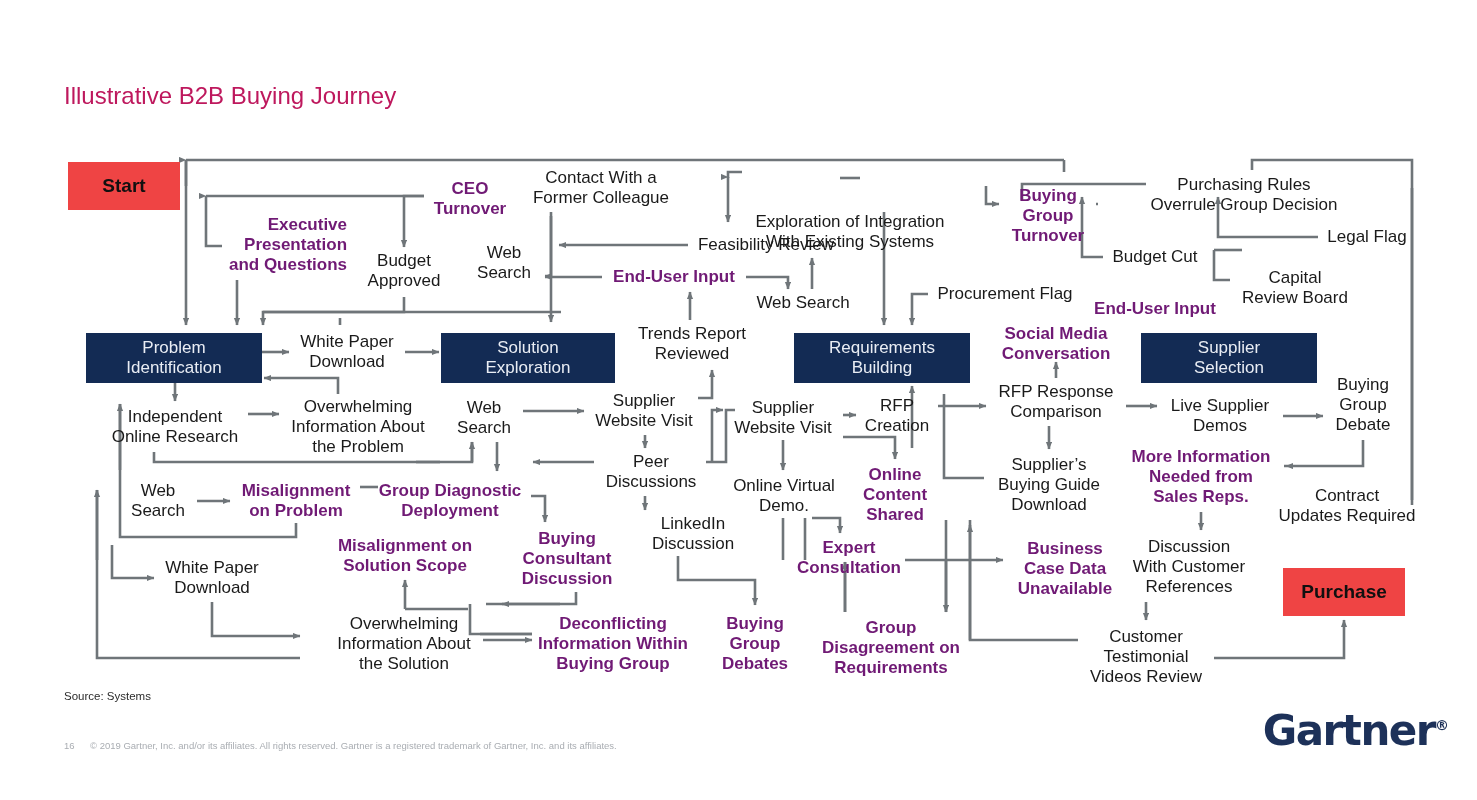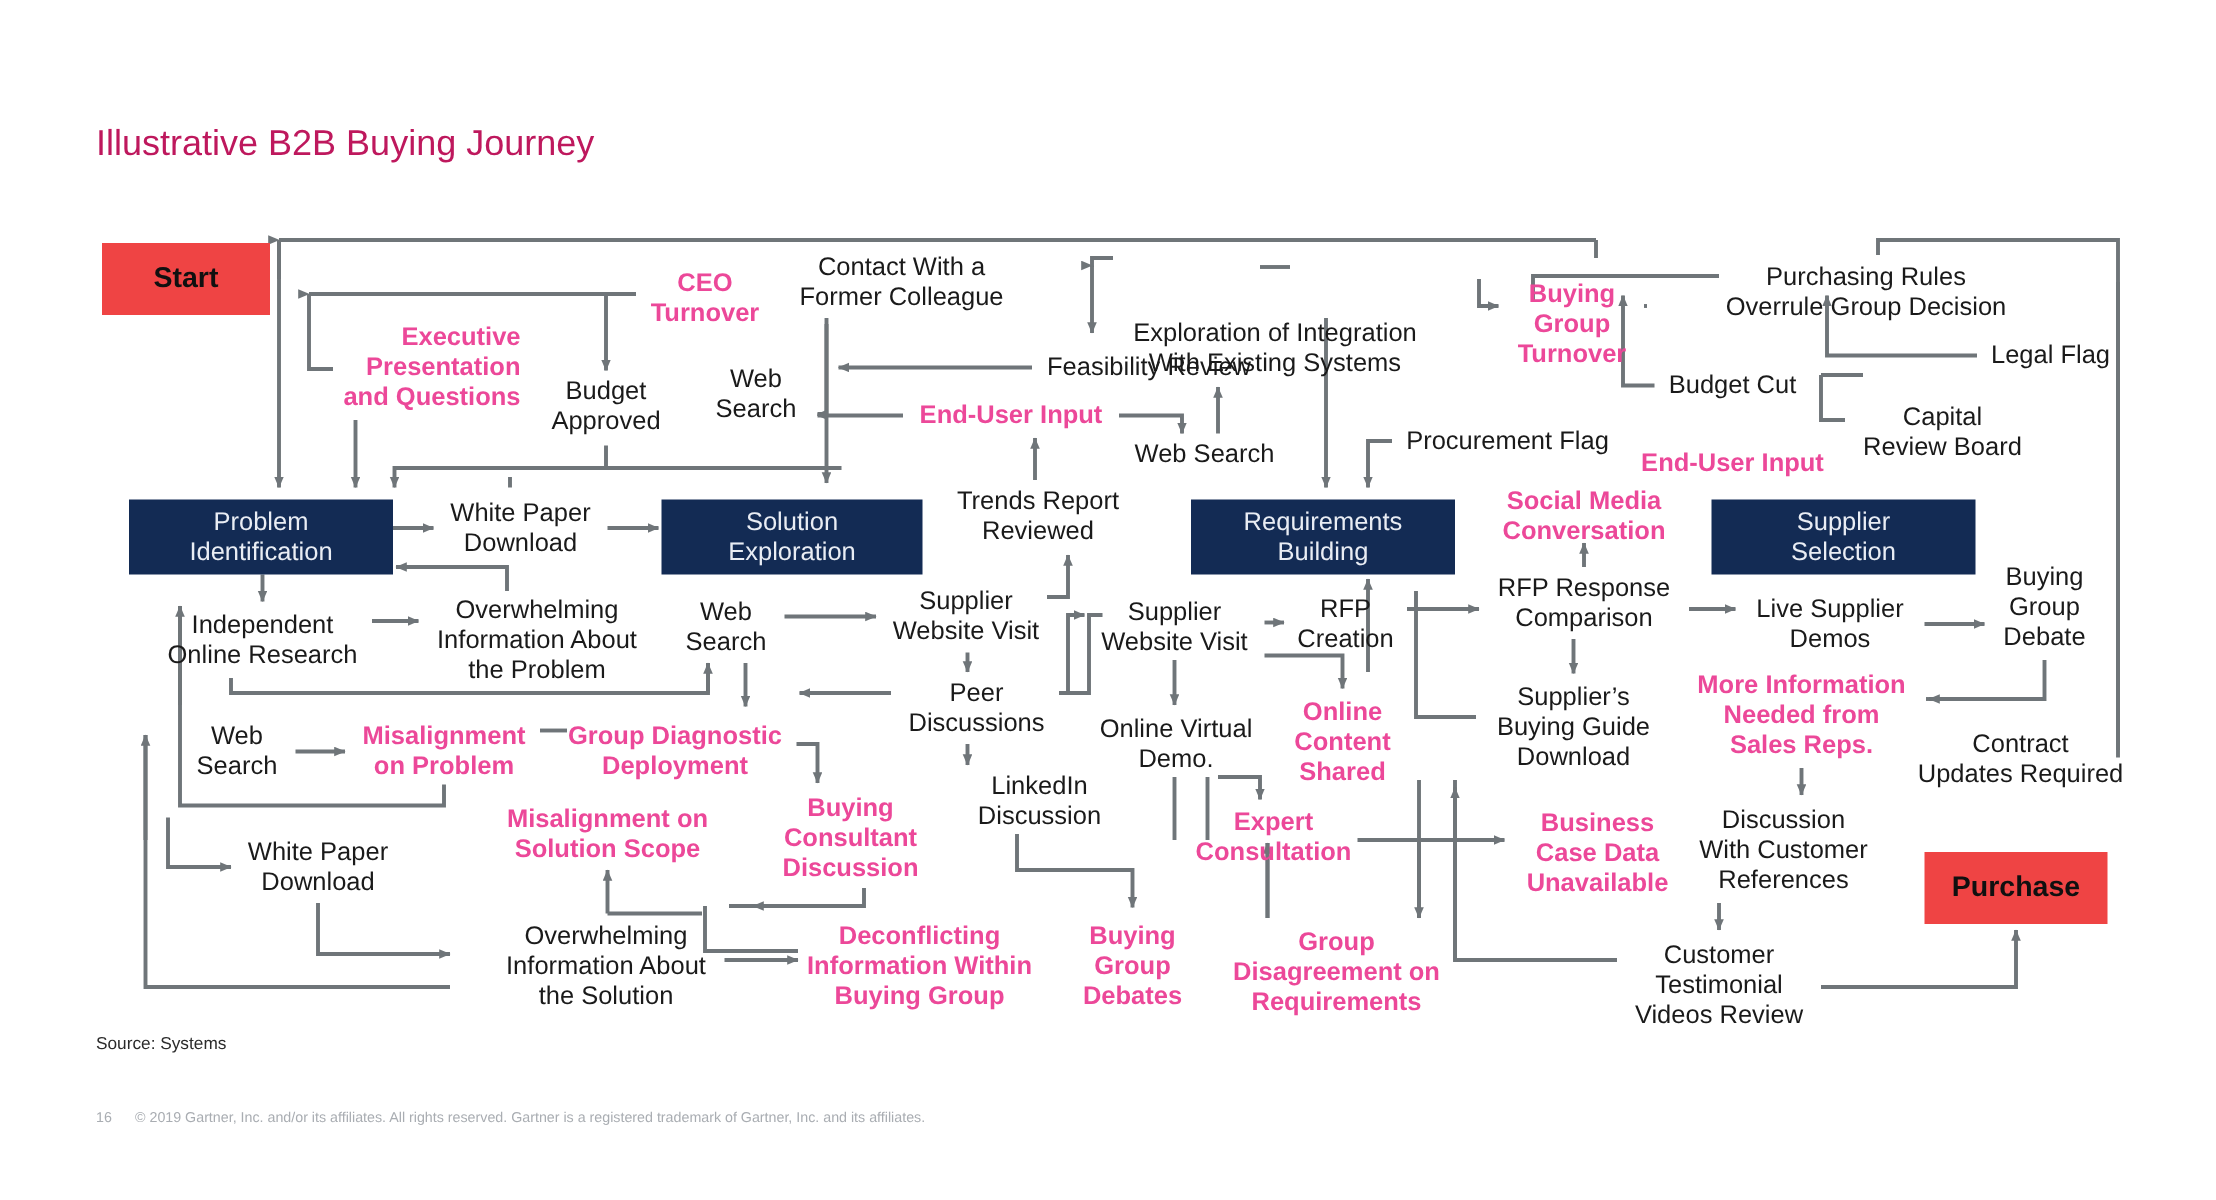--- a/index.html
+++ b/index.html
@@ -17,21 +17,21 @@
   
   .box{position:absolute;display:flex;align-items:center;justify-content:center;
        text-align:center;line-height:1.18;box-sizing:border-box;}
   .box.stage{background:#132b54;color:#e9edf4;font-size:17px;}
   .box.accent{background:#ef4444;color:#101010;font-size:19px;font-weight:bold;}
 
   
   .node{position:absolute;text-align:center;line-height:1.16;box-sizing:border-box;
         display:flex;align-items:center;justify-content:center;}
   .node.dark{color:#1a1a1a;font-size:17px;font-weight:400;}
-  .node.gray{color:#ec4899;font-size:17px;font-weight:bold;}
+  .node.gray{color:#701a75;font-size:17px;font-weight:bold;}
 
   .src{position:absolute;left:64px;top:690px;font-size:11.5px;color:#2b2b2b;}
   .pagenum{position:absolute;left:64px;top:740px;font-size:9.5px;color:#a9adb2;}
   .copyright{position:absolute;left:90px;top:740px;font-size:9.5px;color:#a9adb2;}
   .logo{position:absolute;right:28px;top:706px;font-size:42px;font-weight:bold;color:#1d3159;
         font-family:"DejaVu Sans",sans-serif;letter-spacing:-1.5px;}
   .logo sup{font-size:14px;vertical-align:super;letter-spacing:0;}
 </style>
 </head>
 <body>
@@ -337,14 +337,17 @@
 Disagreement on
 Requirements</div>
       <div class="node dark" style="left: 1080px; top: 624px; width: 132px; height: 66px; white-space: pre-line;">Customer
 Testimonial
 Videos Review</div>
     </div>
 
   <div class="src">Source: Systems</div>
   <div class="pagenum">16</div>
   <div class="copyright">© 2019 Gartner, Inc. and/or its affiliates. All rights reserved. Gartner is a registered trademark of Gartner, Inc. and its affiliates.</div>
+  <div class="logo">
+    <span>Gartner</span><sup>®</sup>
+  </div>
 
 </div>
 
 </body></html>

